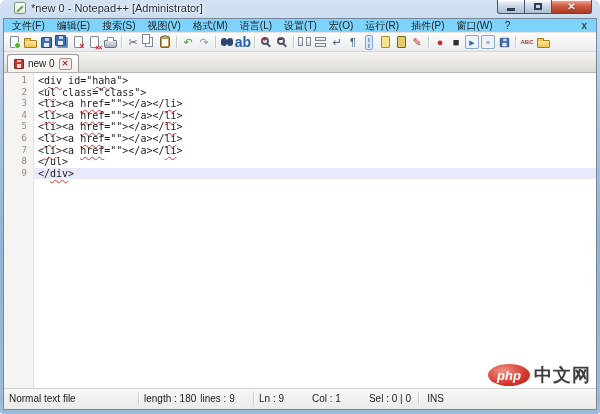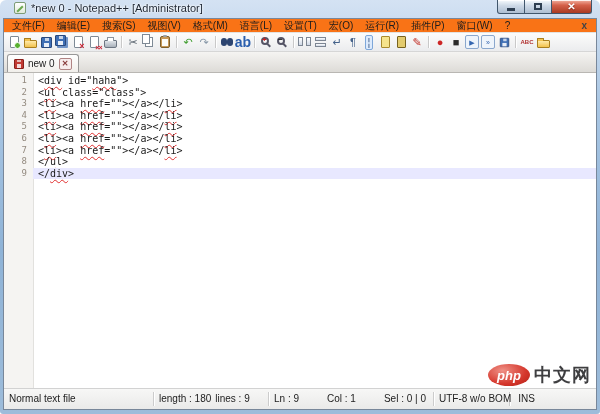--- a/index.html
+++ b/index.html
@@ -15,21 +15,21 @@
   .cap{height:14px;border:1px solid #40566c;border-top:none;display:flex;align-items:center;justify-content:center;box-sizing:border-box;
     background:linear-gradient(#f7fbfe,#ccd8e6 45%,#aebfd2);box-shadow:inset 0 1px 0 rgba(255,255,255,.85);cursor:default;}
   .cap.min{width:28px;border-radius:0 0 0 3px;}
   .cap.max{width:27px;border-left:none;}
   .cap.close{width:40px;border-left:none;border-radius:0 0 3px 0;background:linear-gradient(#f3b3a2,#d5614a 40%,#a93a22);}
   .glyph-min{width:8px;height:3px;background:#2e3e51;margin-top:5px;}
   .glyph-max{width:8px;height:7px;border:2px solid #2e3e51;box-sizing:border-box;background:transparent;}
   .glyph-close{color:#fff;font-size:10px;font-weight:bold;text-shadow:0 1px 1px #7c2314;line-height:12px;}
   .client{width:100%;height:100%;box-sizing:border-box;display:flex;flex-direction:column;background:#f0f0f0;border:1px solid #78879a;}
   
-  .menubar{height:13px;flex:none;display:flex;align-items:center;background:#f97316;padding:0 2px;border-bottom:1px solid #e3e2e0;}
+  .menubar{height:13px;flex:none;display:flex;align-items:center;background:#7dd3fc;padding:0 2px;border-bottom:1px solid #e3e2e0;}
   .menu-item{padding:0 6px;font-size:10px;color:#1c1c1c;line-height:13px;white-space:nowrap;}
   .menu-close{margin-left:auto;padding:0 7px;font-size:10px;font-weight:bold;color:#444;}
   
   .toolbar{height:18px;flex:none;display:flex;align-items:center;background:linear-gradient(#fcfcfb,#ebecee);border-bottom:1px solid #d6d6d6;padding:0 2px;}
   .tb-btn{width:16px;height:16px;flex:none;display:flex;align-items:center;justify-content:center;}
   .tb-sep{width:1px;height:12px;background:#c9c9c9;box-shadow:1px 0 0 #fff;margin:0 3px;flex:none;}
   .k-glyph{line-height:1;font-size:11px;display:flex;align-items:center;justify-content:center;}
   .m-small{font-size:14px;font-weight:bold;}
   .m-abc{font-size:6px;font-weight:bold;}
   .m-box{border:1px solid #8aa7cd;background:#eef4fb;border-radius:2px;width:12px;height:12px;font-size:7px;}
@@ -81,21 +81,21 @@
   .code-line.cur .txt{background:#e8e8ff;}
   .sq{text-decoration-line:underline;text-decoration-style:wavy;text-decoration-color:#e03030;text-decoration-thickness:1px;text-underline-offset:2px;}
   
   .watermark{position:absolute;right:9px;bottom:27px;display:flex;align-items:center;gap:4px;z-index:6;}
   .php-badge{width:42px;height:22px;border-radius:50%;display:flex;align-items:center;justify-content:center;
     background:radial-gradient(ellipse at 35% 30%,#ef9187,#d5372c 60%,#b01f15);color:#fff;font-weight:bold;font-style:italic;font-size:13px;}
   .site{font-size:18px;font-weight:bold;color:#3e3e40;letter-spacing:1px;}
   
   .statusbar{height:20px;flex:none;display:flex;align-items:center;background:linear-gradient(#f7f7f6,#eaeae9);border-top:1px solid #d2d2d2;font-size:10px;color:#222;}
   .sb{white-space:pre;box-sizing:border-box;height:14px;line-height:14px;padding:0 5px;border-right:1px solid #cccccc;box-shadow:1px 0 0 #fff;flex:none;}
-  .sb-doc{width:150px;}
+  .sb-doc{width:135px;}
   .sb-stats{width:115px;}
   .sb-pos{width:165px;}
   .sb-eol{width:72px;text-align:center;}
   .sb-enc{width:76px;text-align:center;}
   .sb-ins{width:30px;text-align:right;border-right:none;box-shadow:none;}
   .gap1{margin-left:4px;}
   .gap2{margin-left:28px;}
 </style>
 </head>
 <body>
@@ -258,21 +258,20 @@
         <div class="code-line"><span class="num">6</span><span class="txt"><span>&lt;</span><span class="sq">li</span><span>&gt;&lt;a </span><span class="sq">href</span><span>=""&gt;&lt;/a&gt;&lt;/</span><span class="sq">li</span><span>&gt;</span></span></div>
         <div class="code-line"><span class="num">7</span><span class="txt"><span>&lt;</span><span class="sq">li</span><span>&gt;&lt;a </span><span class="sq">href</span><span>=""&gt;&lt;/a&gt;&lt;/</span><span class="sq">li</span><span>&gt;</span></span></div>
         <div class="code-line"><span class="num">8</span><span class="txt"><span>&lt;/</span><span class="sq">ul</span><span>&gt;</span></span></div>
         <div class="code-line cur"><span class="num">9</span><span class="txt"><span>&lt;/</span><span class="sq">div</span><span>&gt;</span></span></div>
       </div>
 
     <div class="statusbar">
       <span class="sb sb-doc">Normal text file</span>
       <span class="sb sb-stats"><span>length : 180</span><span class="gap1">lines : 9</span></span>
       <span class="sb sb-pos"><span>Ln : 9</span><span class="gap2">Col : 1</span><span class="gap2">Sel : 0 | 0</span></span>
-      <span class="sb sb-enc">UTF-8 w/o BOM</span>
       <span class="sb sb-ins">INS</span>
     </div>
 
   </div>
 
   <div class="watermark">
     <span class="php-badge">php</span>
     <span class="site">中文网</span>
   </div>
 

